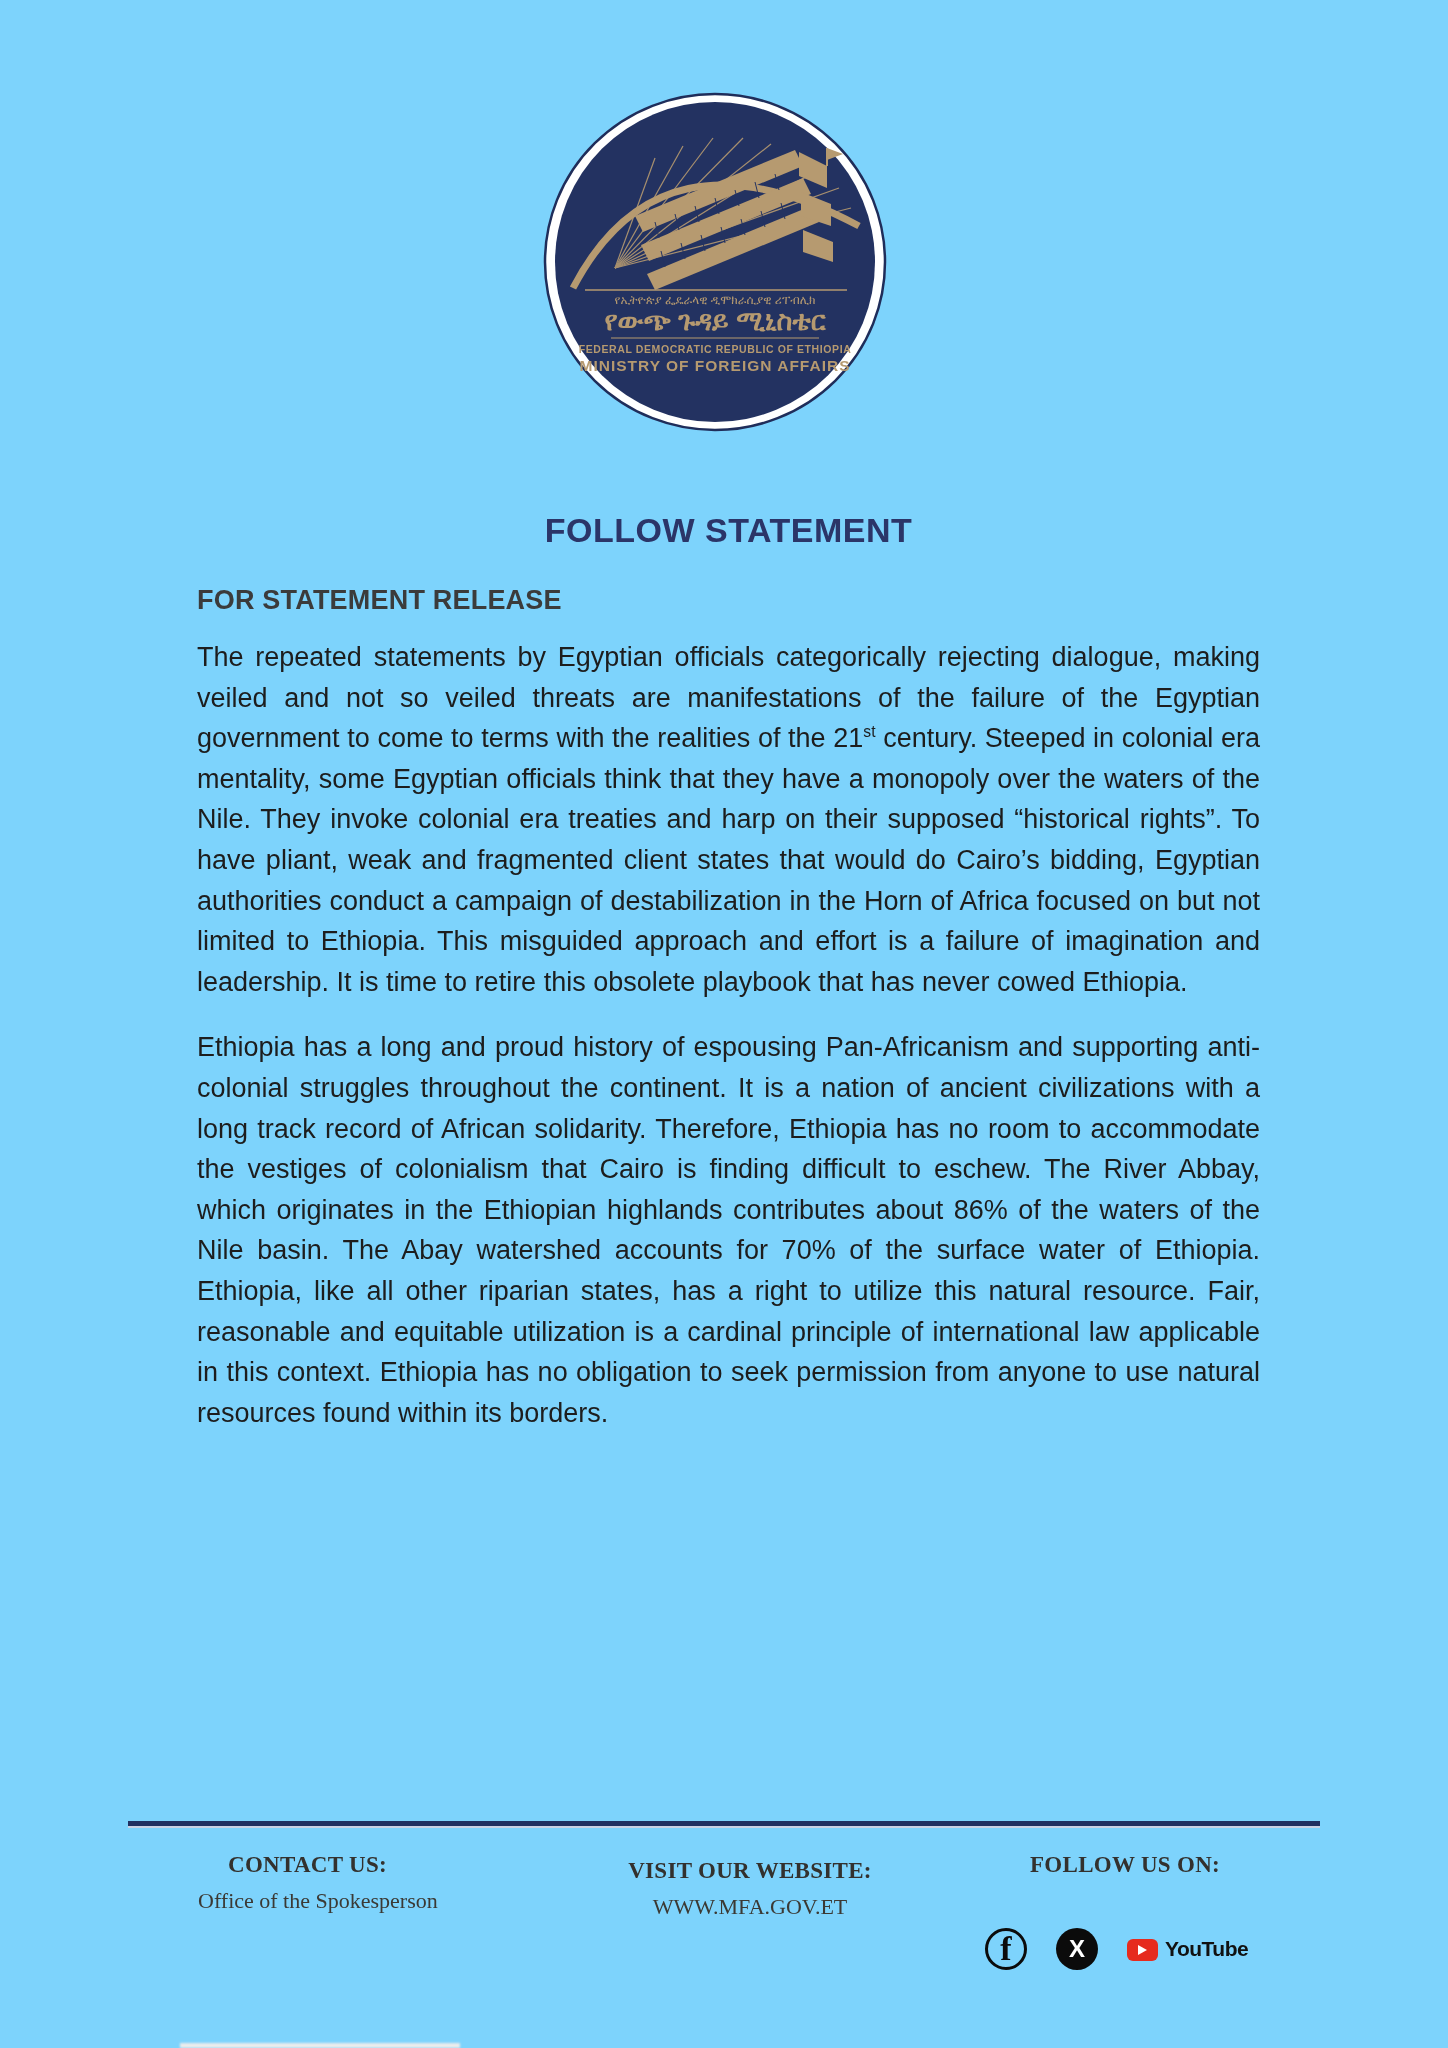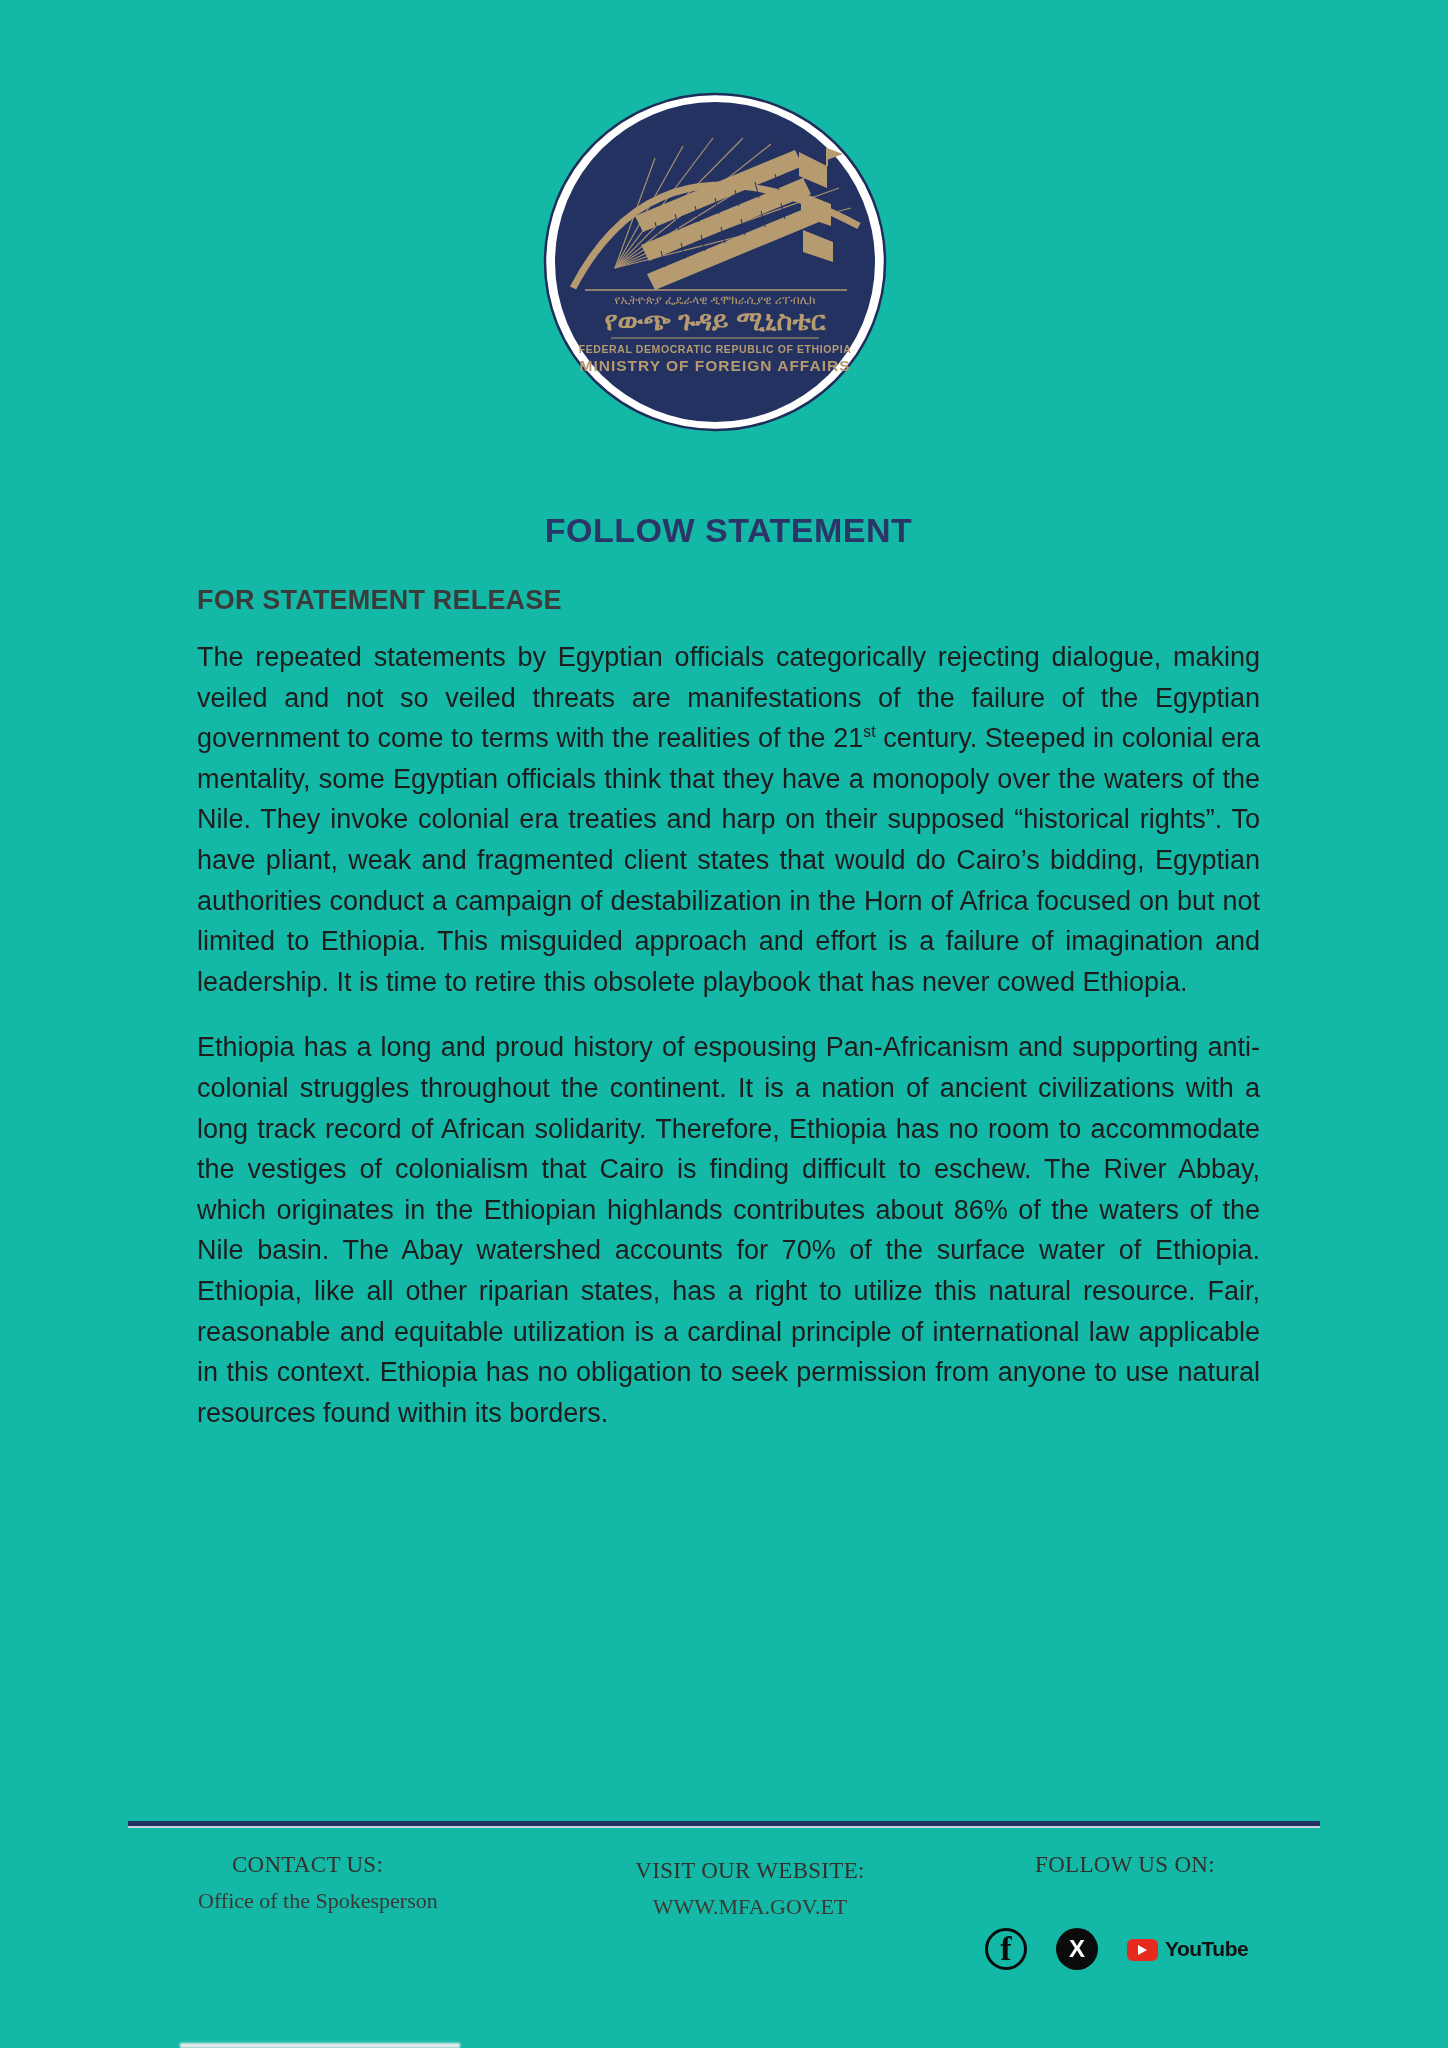--- a/index.html
+++ b/index.html
@@ -1,20 +1,20 @@
 <!DOCTYPE html>
 <html><head>
 <meta charset="utf-8">
 <style>
   html, body { margin: 0; padding: 0; background: #ffffff; }
   .page {
     position: relative;
     width: 1448px;
     height: 2048px;
-    background: #14b8a6;
+    background: #7dd3fc;
     overflow: hidden;
     font-family: "Liberation Sans", sans-serif;
   }
 
   
   .logo-wrap {
     position: absolute;
     left: 543px;
     top: 92px;
     width: 344px;
@@ -71,21 +71,21 @@
   .footer {
     position: absolute;
     left: 0;
     top: 1850px;
     width: 1448px;
     font-family: "Liberation Serif", serif;
     color: #3b3934;
   }
   .footer .col { position: absolute; }
   .footer .col-heading {
-    font-weight: 400;
+    font-weight: 700;
     font-size: 23px;
     color: #33312e;
     text-align: center;
     margin-bottom: 6px;
     letter-spacing: 0.3px;
   }
   .footer .col-line { font-size: 22px; line-height: 33px; }
   .col-contact { left: 170px; top: 2px; width: 275px; }
   .col-contact .col-line { text-align: left; margin-left: 28px; }
   .col-website { left: 615px; top: 8px; width: 270px; text-align: center; }

